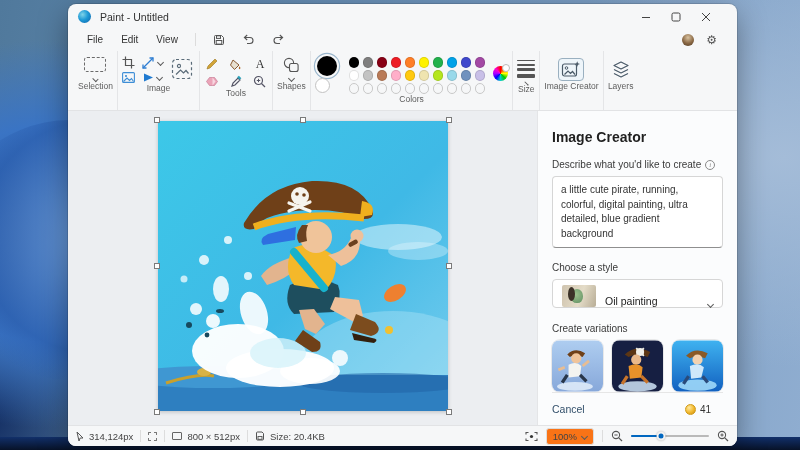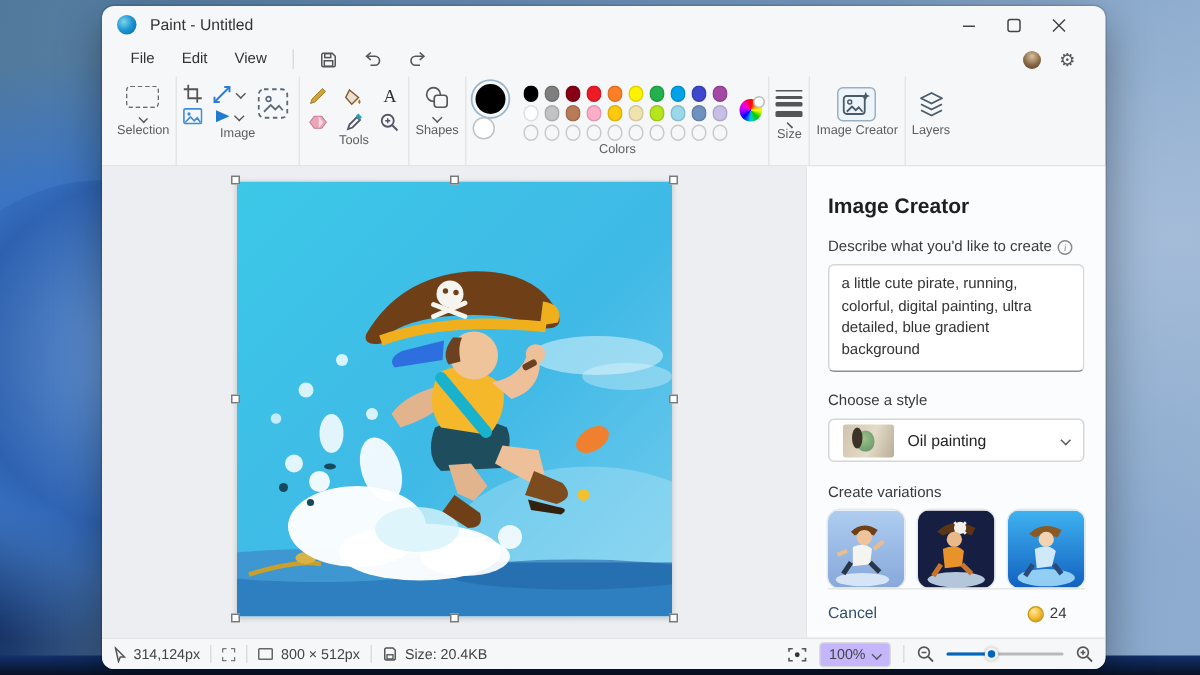--- a/index.html
+++ b/index.html
@@ -91,21 +91,21 @@
 
   
   .panel { width:200px; flex:none; background:#fbfcfd; border-left:1px solid #e4e5e7; display:flex; flex-direction:column;
     padding:18px 14px 10px; }
   .panel h2 { font-size:14px; color:#1f1f1f; font-weight:700; margin-bottom:14px; }
   .field-label { font-size:10px; color:#3a3a3a; margin-bottom:6px; display:flex; align-items:center; gap:4px; }
   .info-ic { width:10px; height:10px; border:1px solid #8a8a8a; border-radius:50%; color:#8a8a8a; font-size:7px;
     display:inline-flex; align-items:center; justify-content:center; font-style:italic; font-family:"Liberation Serif",serif; }
   .prompt-box { background:#fff; border:1px solid #d6d6d6; border-bottom:1.6px solid #8f8f8f; border-radius:4px;
     padding:6px 8px; font-size:10px; line-height:1.45; color:#333; margin-bottom:14px; }
-  .dropdown { background:#fff; border:1px solid #d6d6d6; border-radius:4px; height:30px; display:flex; align-items:center;
+  .dropdown { background:#fff; border:1px solid #d6d6d6; border-radius:4px; height:30px; display:flex; align-items:flex-end;
     padding:0 9px; gap:9px; margin-bottom:15px; }
   .style-thumb { width:34px; height:22px; border-radius:2px; overflow:hidden; position:relative;
     background:linear-gradient(110deg,#cfc3ae 0%,#e4dcc8 55%,#b8ad96 100%); }
   .style-thumb::before { content:""; position:absolute; left:9px; top:4px; width:12px; height:14px; border-radius:50% 50% 45% 45%;
     background:radial-gradient(circle at 40% 40%, #9ec28e, #5f8f62); }
   .style-thumb::after { content:""; position:absolute; left:6px; top:2px; width:7px; height:14px; border-radius:50%;
     background:#3c3228; }
   .dropdown .dd-text { font-size:10.5px; color:#222; flex:1; }
   .variations { display:flex; gap:9px; }
   .var-thumb { width:52px; height:52px; border-radius:8px; overflow:hidden; box-shadow:0 0 0 1px rgba(0,0,0,.08); }
@@ -119,21 +119,21 @@
   .create-btn { background:#cfcfcf; color:#fafafa; font-size:10.5px; border:none; border-radius:4px; padding:7px 18px; }
 
   
   .statusbar { height:21px; flex:none; background:#f6f7f8; border-top:1px solid #e2e3e5; display:flex; align-items:center;
     font-size:9.5px; color:#444; padding:0 8px; gap:7px; }
   .sb-item { display:flex; align-items:center; gap:5px; white-space:nowrap; }
   .sb-sep { width:1px; height:12px; background:#ddd; }
   .sb-right { margin-left:auto; display:flex; align-items:center; gap:8px; }
   .dashed-sq { width:9px; height:9px; border:1px dashed #777; border-radius:1px; }
   .rect-ic { width:10px; height:8px; border:1.2px solid #666; border-radius:1px; }
-  .zoom-dd { display:flex; align-items:center; gap:5px; border:1px solid #dcdcdc; border-radius:3px; padding:2px 6px; background:#c4b5fd; }
+  .zoom-dd { display:flex; align-items:center; gap:5px; border:1px solid #dcdcdc; border-radius:3px; padding:2px 6px; background:#f97316; }
   .slider { position:relative; width:78px; height:2.5px; background:#b9b9b9; border-radius:2px; }
   .slider .fill { position:absolute; left:0; top:0; height:100%; width:38%; background:#0067c0; border-radius:2px; }
   .slider .knob { position:absolute; left:38%; top:50%; transform:translate(-50%,-50%); width:9px; height:9px; border-radius:50%;
     background:#0067c0; border:2px solid #f2f2f2; box-shadow:0 0 2px rgba(0,0,0,.3); }
 </style>
 </head>
 <body>
 
 <div id="wallpaper"></div>
 
@@ -516,21 +516,21 @@
               <path d="M14 20q7-3 11 1l-2 8-8 1z" fill="#cfe8fa"></path>
               <path d="M13 28l-4 6M24 28l4 5" stroke="#2a4a7a" stroke-width="2.6"></path>
             </svg>
         </div>
       </div>
 
       <div class="panel-footer">
         <span class="cancel-link">Cancel</span>
         <span class="credits">
           <span class="coin"></span>
-          <span class="credits-num">24</span>
+          <span class="credits-num">41</span>
         </span>
       </div>
     </div>
   </div>
 
   <div class="statusbar">
     <span class="sb-item">
       <svg width="8" height="11" viewBox="0 0 8 11">
           <path d="M1 1l6 6H4.2L3 10z" fill="none" stroke="#555" stroke-width="1"></path>
         </svg>

